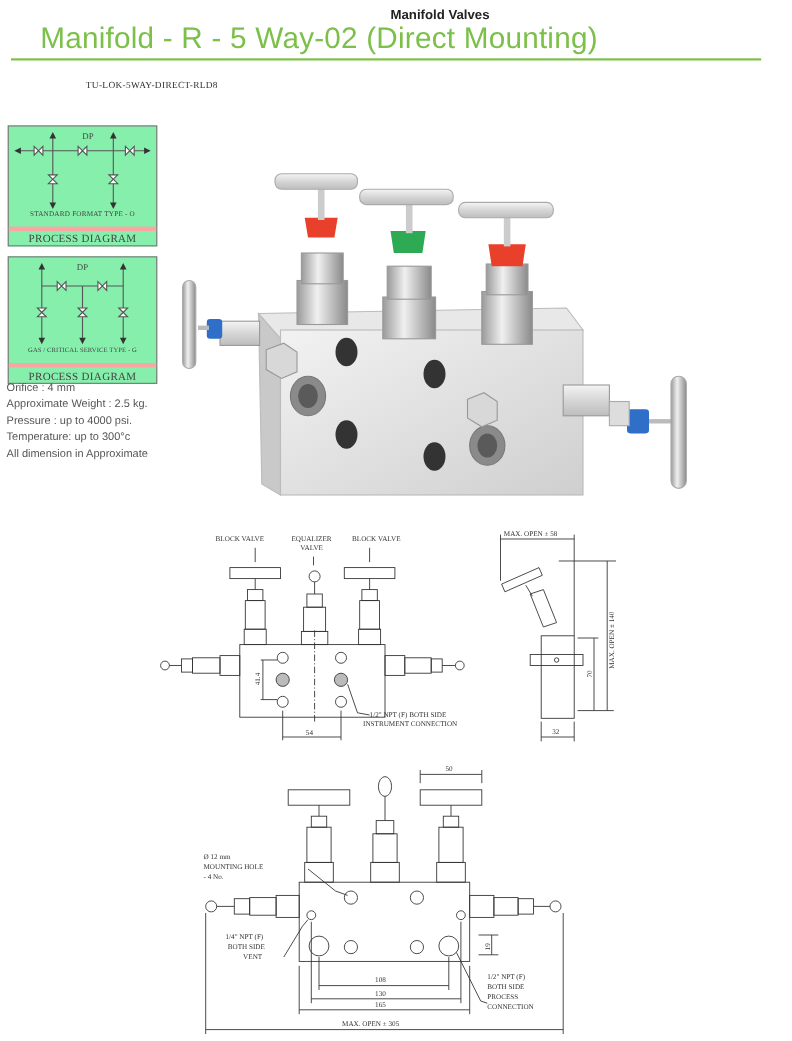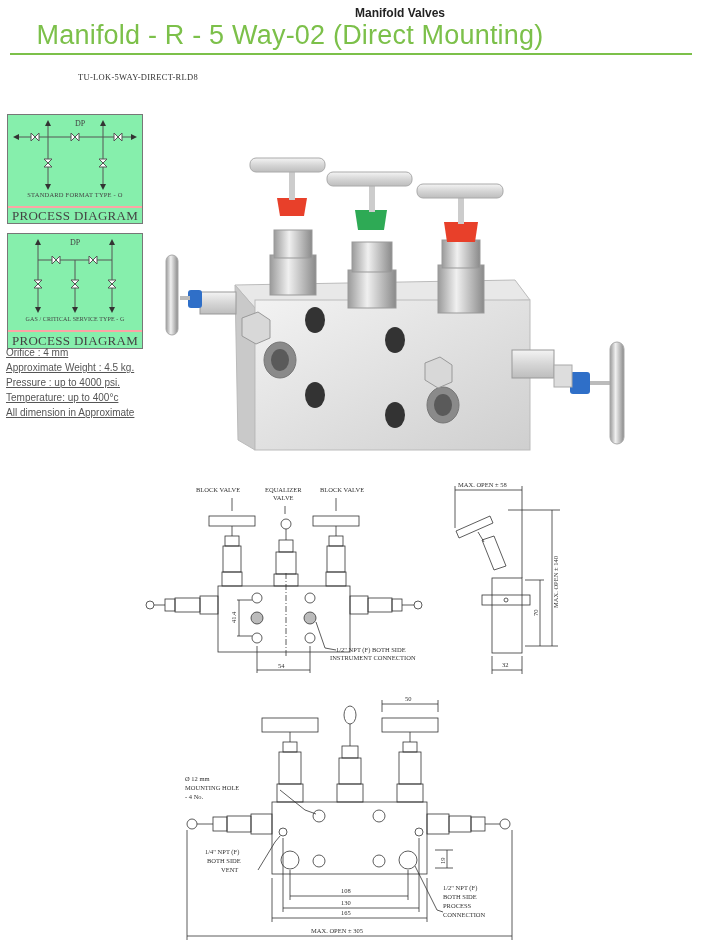--- a/index.html
+++ b/index.html
@@ -4,23 +4,23 @@
 <style>
   html, body { margin:0; padding:0; background:#ffffff; }
   body { width:720px; height:946px; position:relative; overflow:hidden; font-family:"Liberation Sans", sans-serif; color:#222; }
   .abs { position:absolute; }
   .header-small { left:0; width:720px; top:6px; text-align:center; font-size:12px; font-weight:bold; color:#222;padding-left:40px; }
   .title { left:0; width:580px; top:20px; text-align:center; font-size:27px; color:#7cc04a; letter-spacing:0.2px; }
   .title-rule { left:10px; top:53px; width:682px; height:2px; background:#7cc04a; }
   .part-code { left:78px; top:72px; font-family:Liberation Serif, serif; font-size:8.5px; color:#333; letter-spacing:0.3px; }
   .pd-box { border:1px solid #777; background:#86efac; }
   .pd-label { position:absolute; left:0; right:0; text-align:center; font-family:"Liberation Serif", serif; color:#444; }
-  .pd-caption { border-top:2px solid #fca5a5; font-size:13px; letter-spacing:0.3px; }
+  .pd-caption { border-top:4px solid #fca5a5; font-size:10px; letter-spacing:0.3px; }
   .spec-list { left:6px; top:345px; font-size:10px; color:#555; line-height:15px; }
-  .spec-list div { white-space:nowrap;text-decoration:underline; }
+  .spec-list div { white-space:nowrap; }
   .drawing-text { font-family:"Liberation Serif", serif; font-size:6.5px; fill:#333; }
 </style>
 </head>
 <body>
 
 <div class="abs header-small">Manifold Valves</div>
 <div class="abs title">Manifold - R - 5 Way-02 (Direct Mounting)</div>
 <div class="abs title-rule"></div>
 <div class="abs part-code">TU-LOK-5WAY-DIRECT-RLD8</div>
 
@@ -73,23 +73,23 @@
       <polygon points="104,79 101,73 107,73"></polygon>
     </g>
   </svg>
   <div class="pd-label" style="top:4px; font-size:8px;">DP</div>
   <div class="pd-label" style="top:82px; font-size:6px; letter-spacing:0.1px;">GAS / CRITICAL SERVICE TYPE - G</div>
   <div class="pd-label pd-caption" style="top:96px; height:17px; line-height:17px;">PROCESS DIAGRAM</div>
 </div>
 
 <div class="abs spec-list">
   <div>Orifice : 4 mm</div>
-  <div>Approximate Weight : 4.5 kg.</div>
+  <div>Approximate Weight : 2.5 kg.</div>
   <div>Pressure : up to 4000 psi.</div>
-  <div>Temperature: up to 400°c</div>
+  <div>Temperature: up to 300°c</div>
   <div>All dimension in Approximate</div>
 </div>
 
 <svg class="abs" style="left:160px; top:150px;" width="480" height="310" viewBox="0 0 480 310">
   <defs>
     <linearGradient id="steel" x1="0" y1="0" x2="0" y2="1">
       <stop offset="0" stop-color="#f4f4f4"></stop>
       <stop offset="0.5" stop-color="#d6d6d6"></stop>
       <stop offset="1" stop-color="#bdbdbd"></stop>
     </linearGradient>

